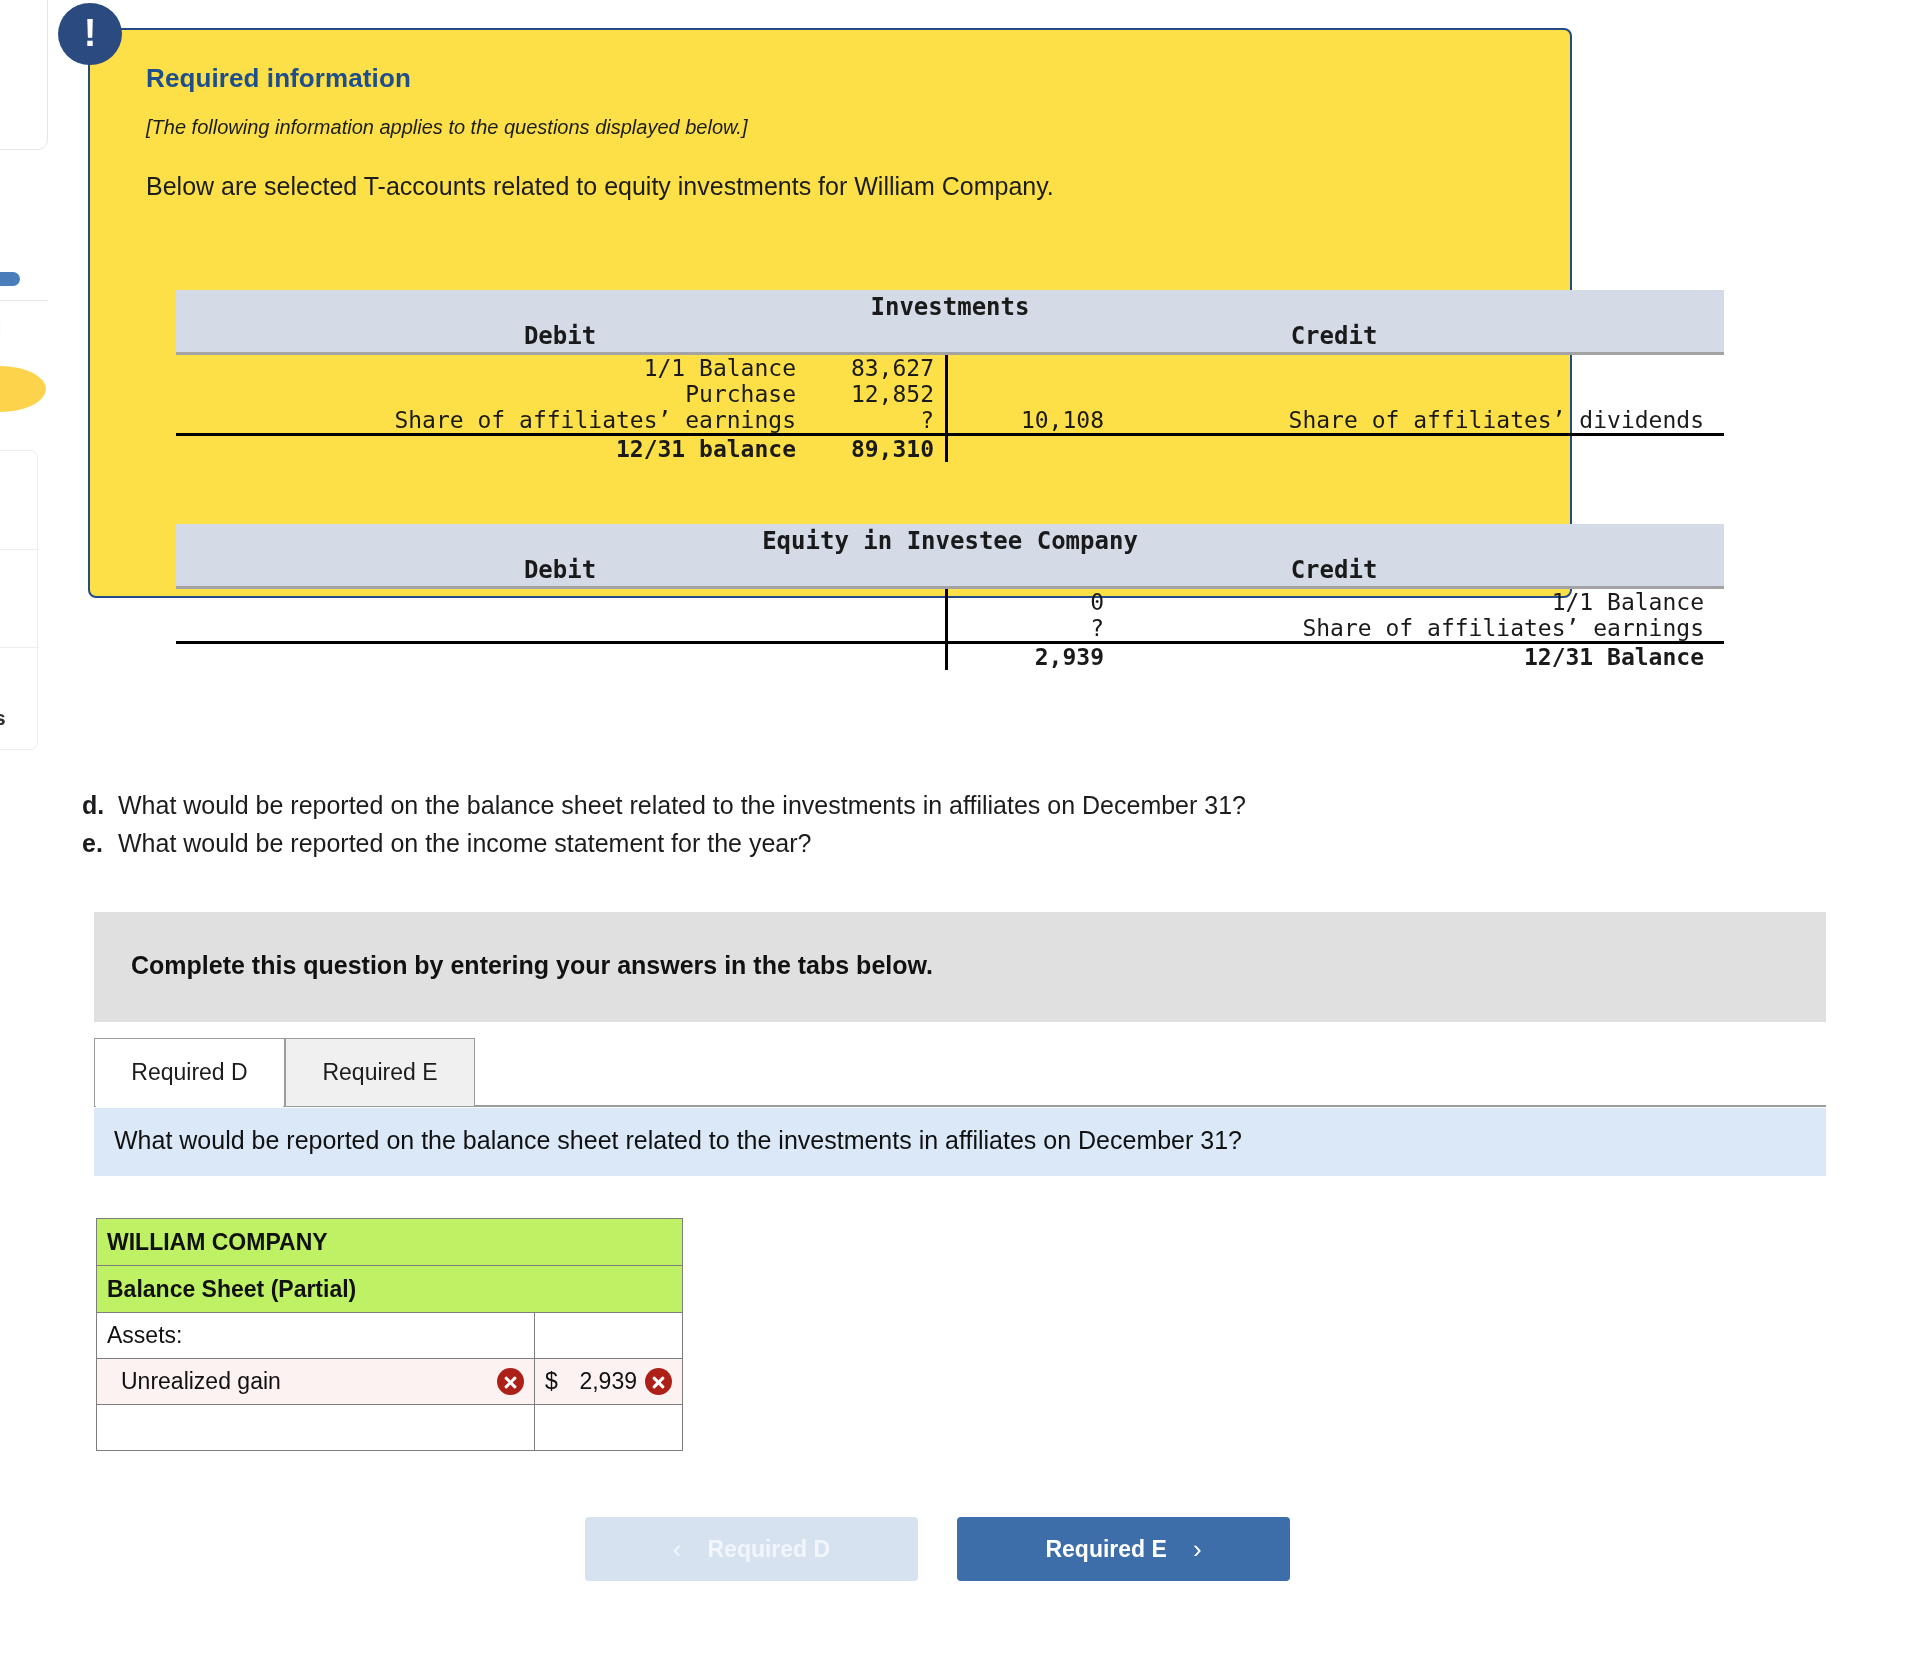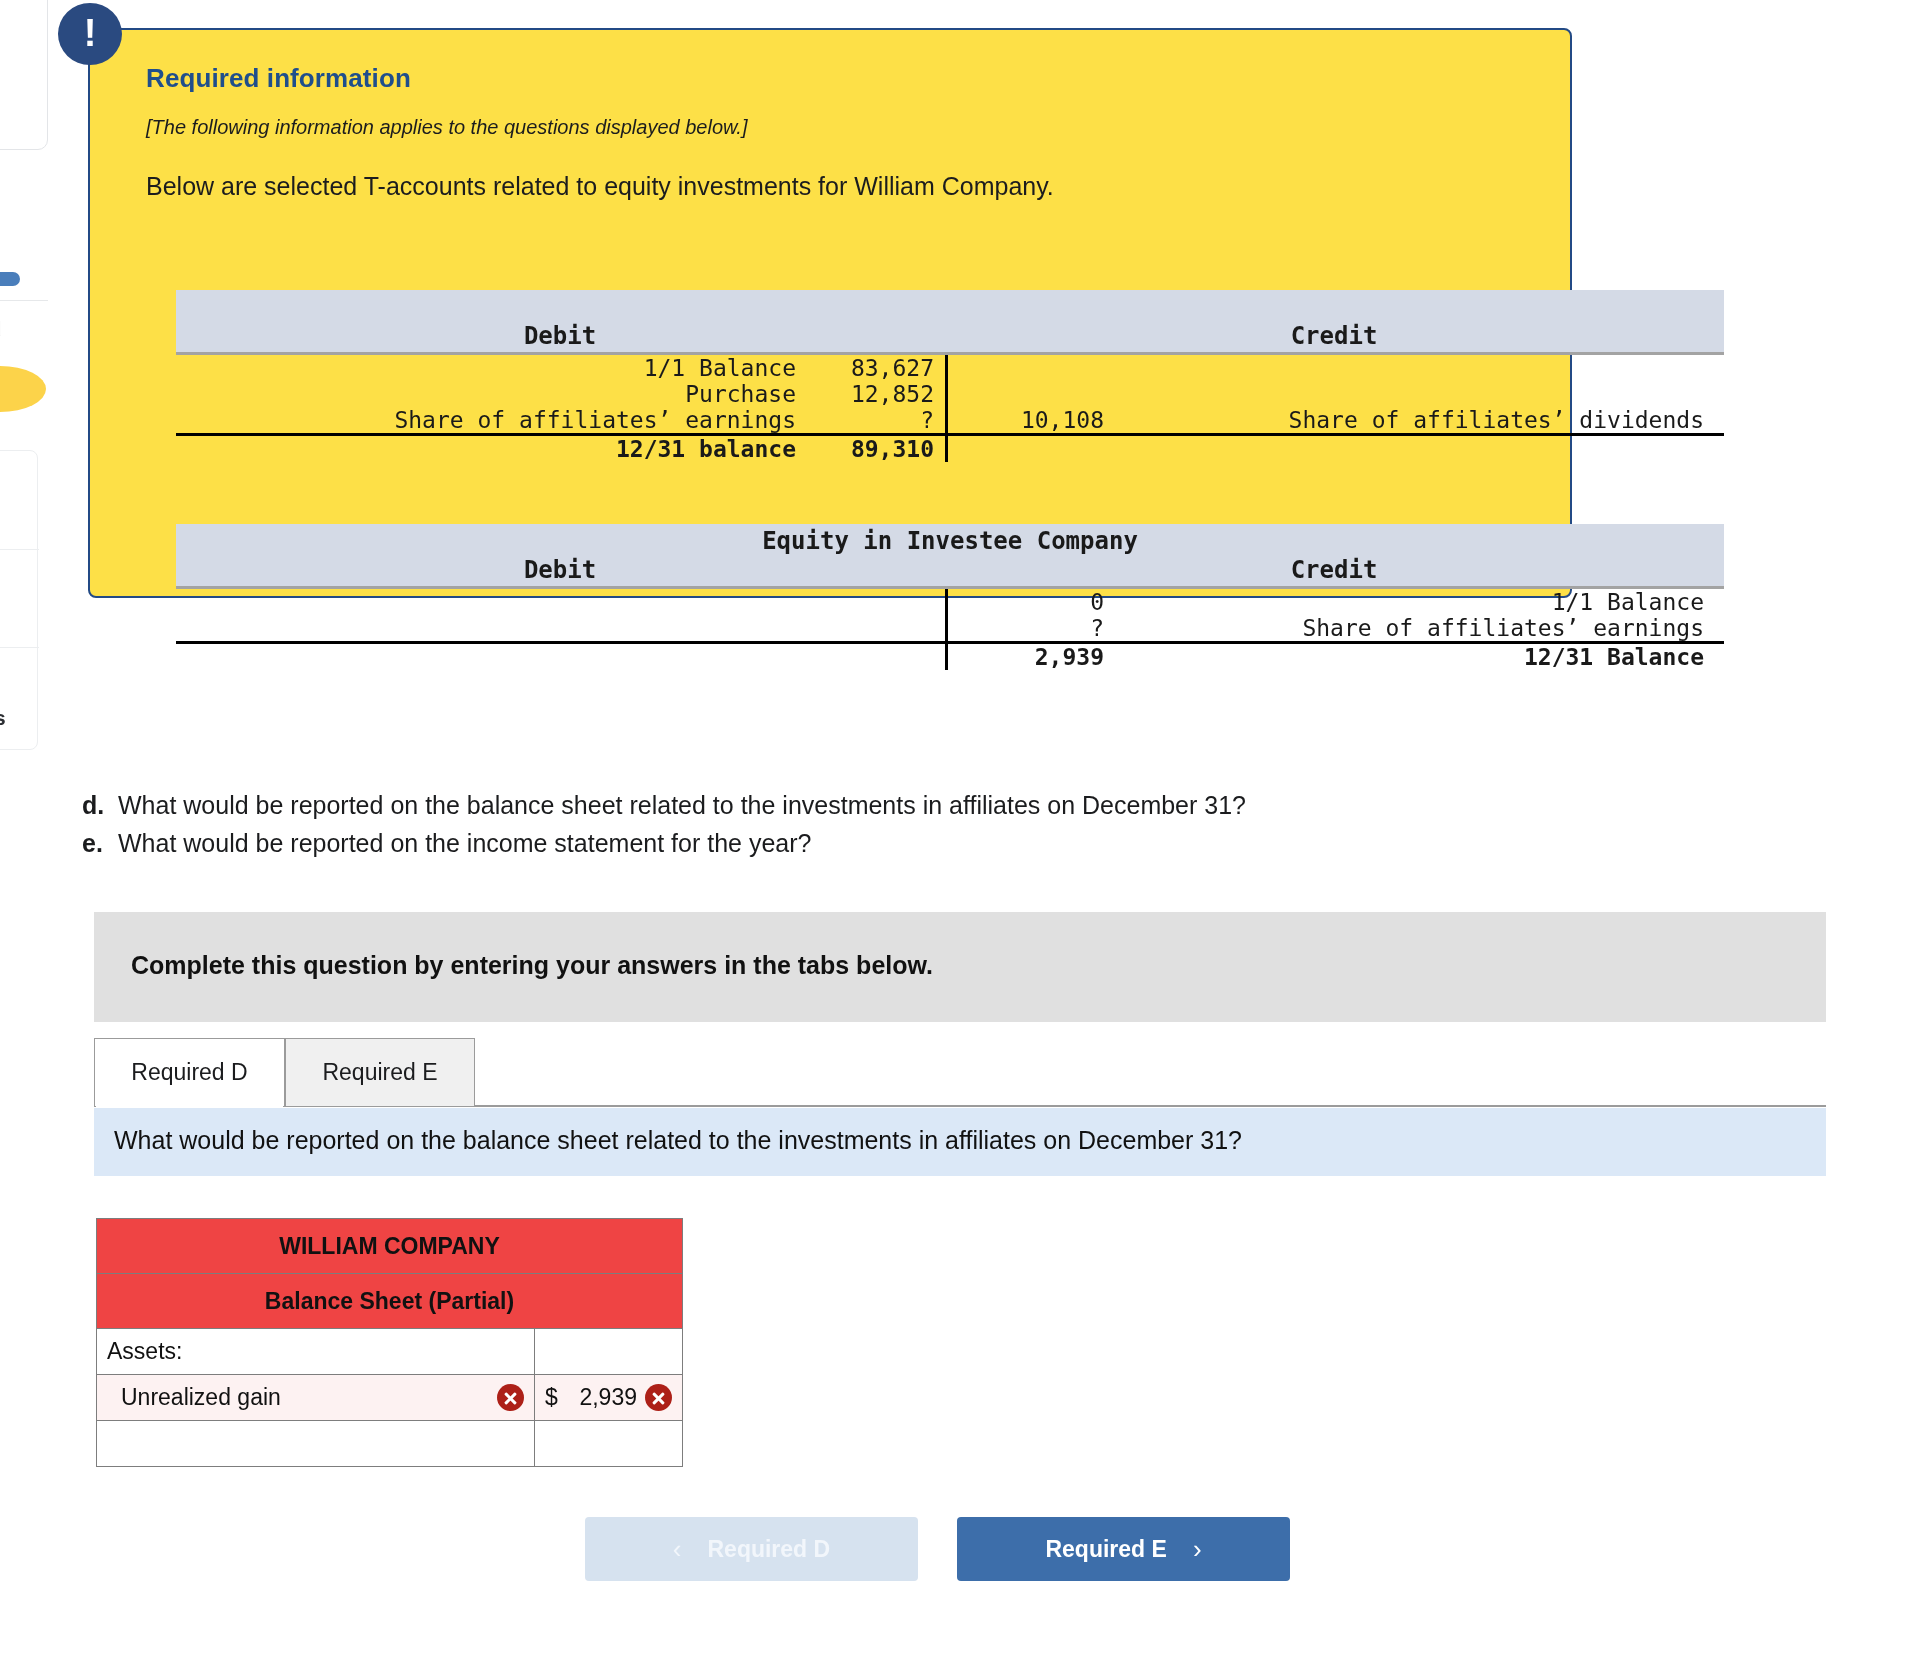--- a/index.html
+++ b/index.html
@@ -145,22 +145,22 @@
   
   .sheet {
     position: absolute; left: 96px; top: 1218px;
     border-collapse: collapse; font-size: 23px; color: #111;
   }
   .sheet td {
     border: 1px solid #7d7d7d; height: 46px; padding: 0 10px;
     vertical-align: middle;
   }
   .sheet td.hdr {
-    background: #ef4444; text-align: center; font-weight: 700; color: #111;
-    height: 55px;
+    background: #bef264; font-weight: 700; color: #111;
+    height: 47px;
   }
   .sheet td.label { width: 438px; }
   .sheet td.value { width: 148px; }
   .sheet tr.wrong td { background: #fdf2f2; }
   .cellflex { display: flex; align-items: center; justify-content: space-between; }
   .cellflex .txt { padding-left: 14px; }
   .valflex { display: flex; align-items: center; }
   .valflex .dollar { width: 30px; }
   .valflex .num { flex: 1; text-align: right; padding-right: 8px; }
   .xmark {
@@ -211,20 +211,21 @@
     <div class="callout-inner">
       <div class="ri-title">Required information</div>
       <div class="ri-italic">[The following information applies to the questions displayed below.]</div>
       <div class="ri-lead">Below are selected T-accounts related to equity investments for William Company.</div>
     </div>
   </div>
   <div class="callout-badge">!</div>
 
   <div class="tacct first">
     <div class="t-head">
+      <div class="t-title">Investments</div>
       <div class="t-dr">Debit</div>
       <div class="t-cr">Credit</div>
     </div>
     <div class="t-body">
       <div class="t-divider"></div>
       <div class="t-rows">
         <div class="t-row">
           <div class="lbl">1/1 Balance</div>
           <div class="amt">83,627</div>
           <div class="amt2"></div>

